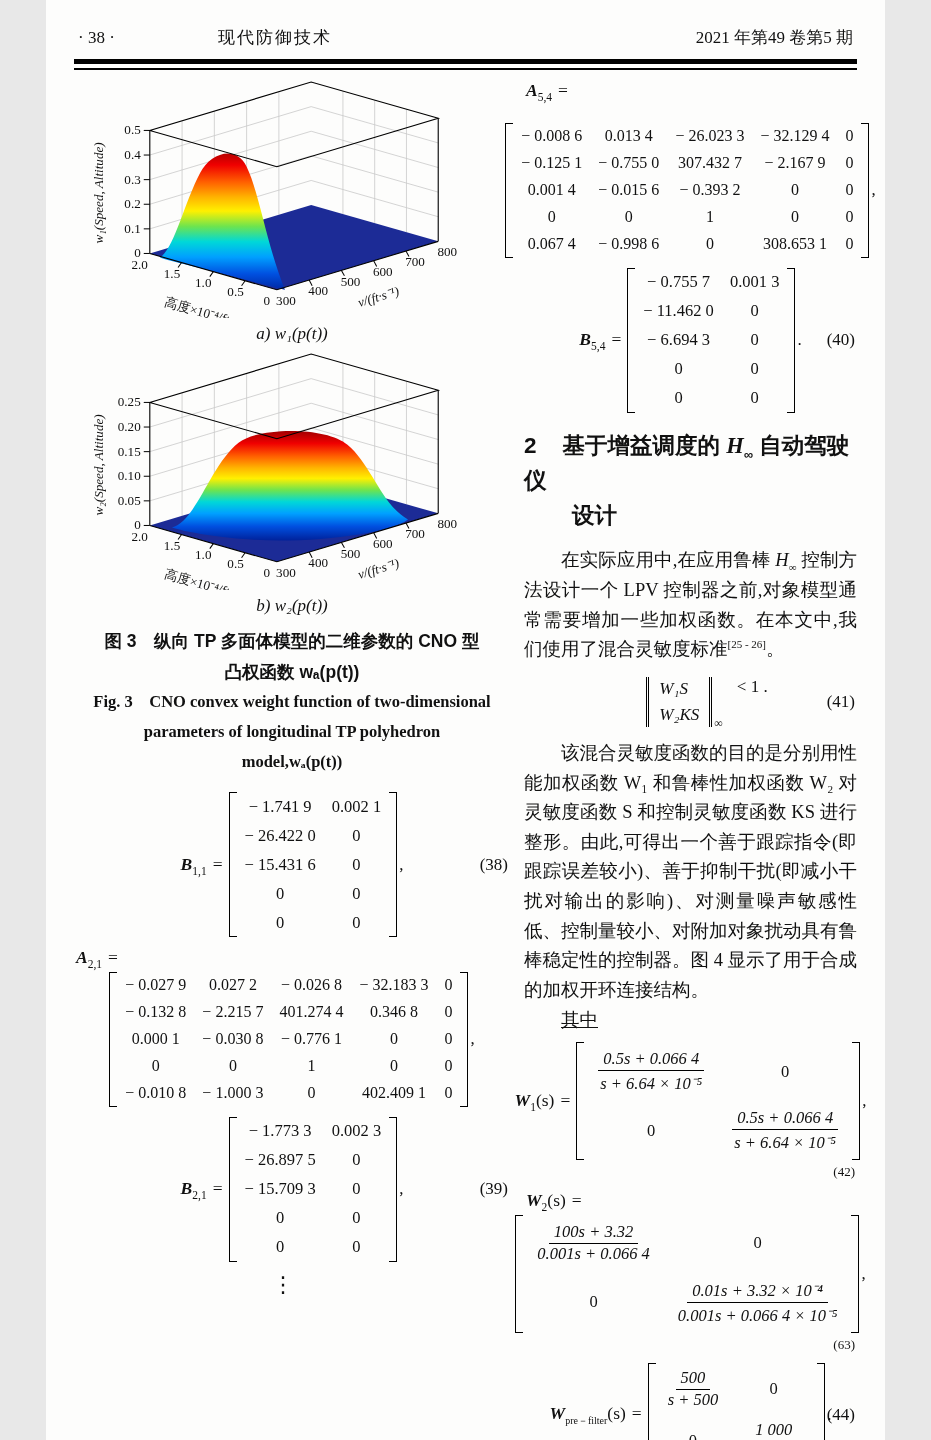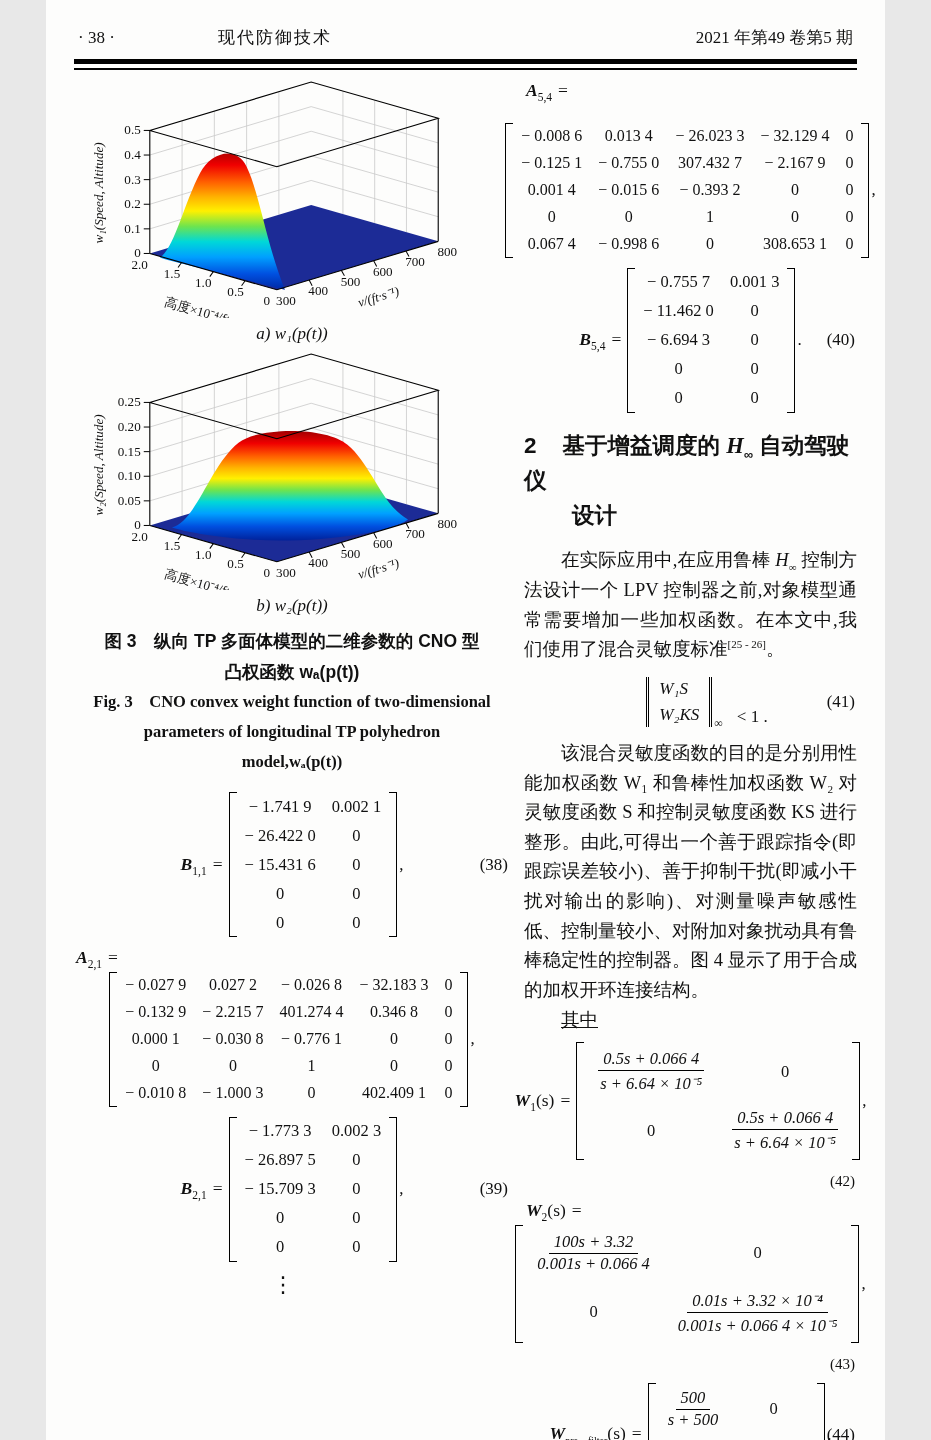--- a/index.html
+++ b/index.html
@@ -16,21 +16,21 @@
   .cols { display:flex; gap:14px; margin-top:10px; }
   .colL { width:436px; flex:none; }
   .colR { flex:1; min-width:0; }
   
   .subcap { text-align:center; font-size:17px; font-style:italic; margin:2px 0 8px 0; }
   .capzh { text-align:center; font-weight:bold; font-size:17.5px; line-height:1.75; font-family:"Liberation Sans", sans-serif; margin-top:10px; }
   .capen { text-align:center; font-weight:bold; font-size:16.5px; line-height:1.8; font-family:"Liberation Serif", serif; }
   
   .eqrow { position:relative; display:flex; align-items:center; justify-content:center; margin:10px 0; }
   .eqno { position:absolute; right:2px; top:50%; transform:translateY(-50%); font-size:17px; }
-  .eqno-line { text-align:right; font-size:15px; margin:13px 2px 10px 0; }
+  .eqno-line { text-align:right; font-size:13px; margin:4px 2px 10px 0; }
   .mlabel { font-size:17.5px; font-weight:bold; font-style:italic; margin-right:6px; white-space:nowrap; }
   .mlabel sub { font-style:normal; font-weight:normal; font-size:11.5px; }
   .mlabel .eqs { font-style:normal; font-weight:normal; margin-left:6px; }
   .label-line { font-size:17.5px; font-weight:bold; font-style:italic; margin:8px 0 2px 2px; }
   .label-line sub { font-style:normal; font-weight:normal; font-size:11.5px; }
   .label-line .eqs { font-style:normal; font-weight:normal; margin-left:6px; }
   .mat { display:flex; align-items:stretch; }
   .blk { width:8px; border-top:1.6px solid #000; border-bottom:1.6px solid #000; flex:none; }
   .bl { border-left:1.6px solid #000; }
   .br { border-right:1.6px solid #000; }
@@ -40,21 +40,21 @@
   .mpunct { font-size:17px; align-self:center; margin-left:2px; }
   .dots { font-size:22px; margin:2px 0 0 198px; }
   
   .fm { display:table; font-size:16.5px; }
   .fmrow { display:table-row; }
   .fmcell { display:table-cell; vertical-align:middle; text-align:center; padding:7px 14px; white-space:nowrap; }
   .frac { display:inline-block; text-align:center; font-style:italic; }
   .frac .num { border-bottom:1.3px solid #000; padding:0 5px 2px 5px; }
   .frac .den { padding-top:2px; }
   
-  .normwrap { display:flex; align-items:flex-end; font-size:17px;margin-left:33px; }
+  .normwrap { display:flex; align-items:flex-start; font-size:17px;margin-left:33px; }
   .dbar { align-self:stretch; width:3px; border-left:1.3px solid #000; border-right:1.3px solid #000; }
   .normstack { display:flex; flex-direction:column; padding:2px 10px; font-style:italic; row-gap:6px; }
   .norm-sub { align-self:flex-end; font-size:12px; margin:0 0 -4px 2px; }
   .rel { margin-left:14px; }
   
   h2.sec { font-family:"Liberation Sans", sans-serif; font-size:22.5px; font-weight:bold; margin:16px 0 12px 0; line-height:1.55; }
   h2.sec .num { margin-right:26px; }
   h2.sec .hinf { font-family:"Liberation Serif", serif; font-style:italic; font-weight:bold; }
   h2.sec sub { font-size:13px; }
   h2.sec .l2 { margin-left:48px; display:block; }
@@ -291,21 +291,21 @@
           <div class="blk bl"></div>
           <div class="mcells" style="font-size:16px;">
               <div class="mrow">
                 <div class="mcell">− 0.027 9</div>
                 <div class="mcell">0.027 2</div>
                 <div class="mcell">− 0.026 8</div>
                 <div class="mcell">− 32.183 3</div>
                 <div class="mcell">0</div>
               </div>
               <div class="mrow">
-                <div class="mcell">− 0.132 9</div>
+                <div class="mcell">− 0.132 8</div>
                 <div class="mcell">− 2.215 7</div>
                 <div class="mcell">401.274 4</div>
                 <div class="mcell">0.346 8</div>
                 <div class="mcell">0</div>
               </div>
               <div class="mrow">
                 <div class="mcell">0.000 1</div>
                 <div class="mcell">− 0.030 8</div>
                 <div class="mcell">− 0.776 1</div>
                 <div class="mcell">0</div>
@@ -502,21 +502,21 @@
             </div>
             <div class="fmrow">
               <div class="fmcell">0</div>
               <div class="fmcell"><span class="frac"><span class="num">0.01s + 3.32 × 10⁻⁴</span><span class="den" style="display:block;">0.001s + 0.066 4 × 10⁻⁵</span></span></div>
             </div>
           </div>
           <div class="blk br"></div>
         </div>
         <span class="mpunct">,</span>
       </div>
-      <div class="eqno-line">(43)</div>
+      <div class="eqno-line">(63)</div>
 
       <div class="eqrow">
         <span class="mlabel"><span>W</span><sub style="font-size:10px;">pre－filter</sub><span style="font-style:normal;font-weight:normal;">(s)</span><span class="eqs">=</span></span>
         <div class="mat">
           <div class="blk bl"></div>
           <div class="fm">
             <div class="fmrow">
               <div class="fmcell" style="padding:5px 12px;"><span class="frac"><span class="num">500</span><span class="den" style="display:block;">s + 500</span></span></div>
               <div class="fmcell">0</div>
             </div>

